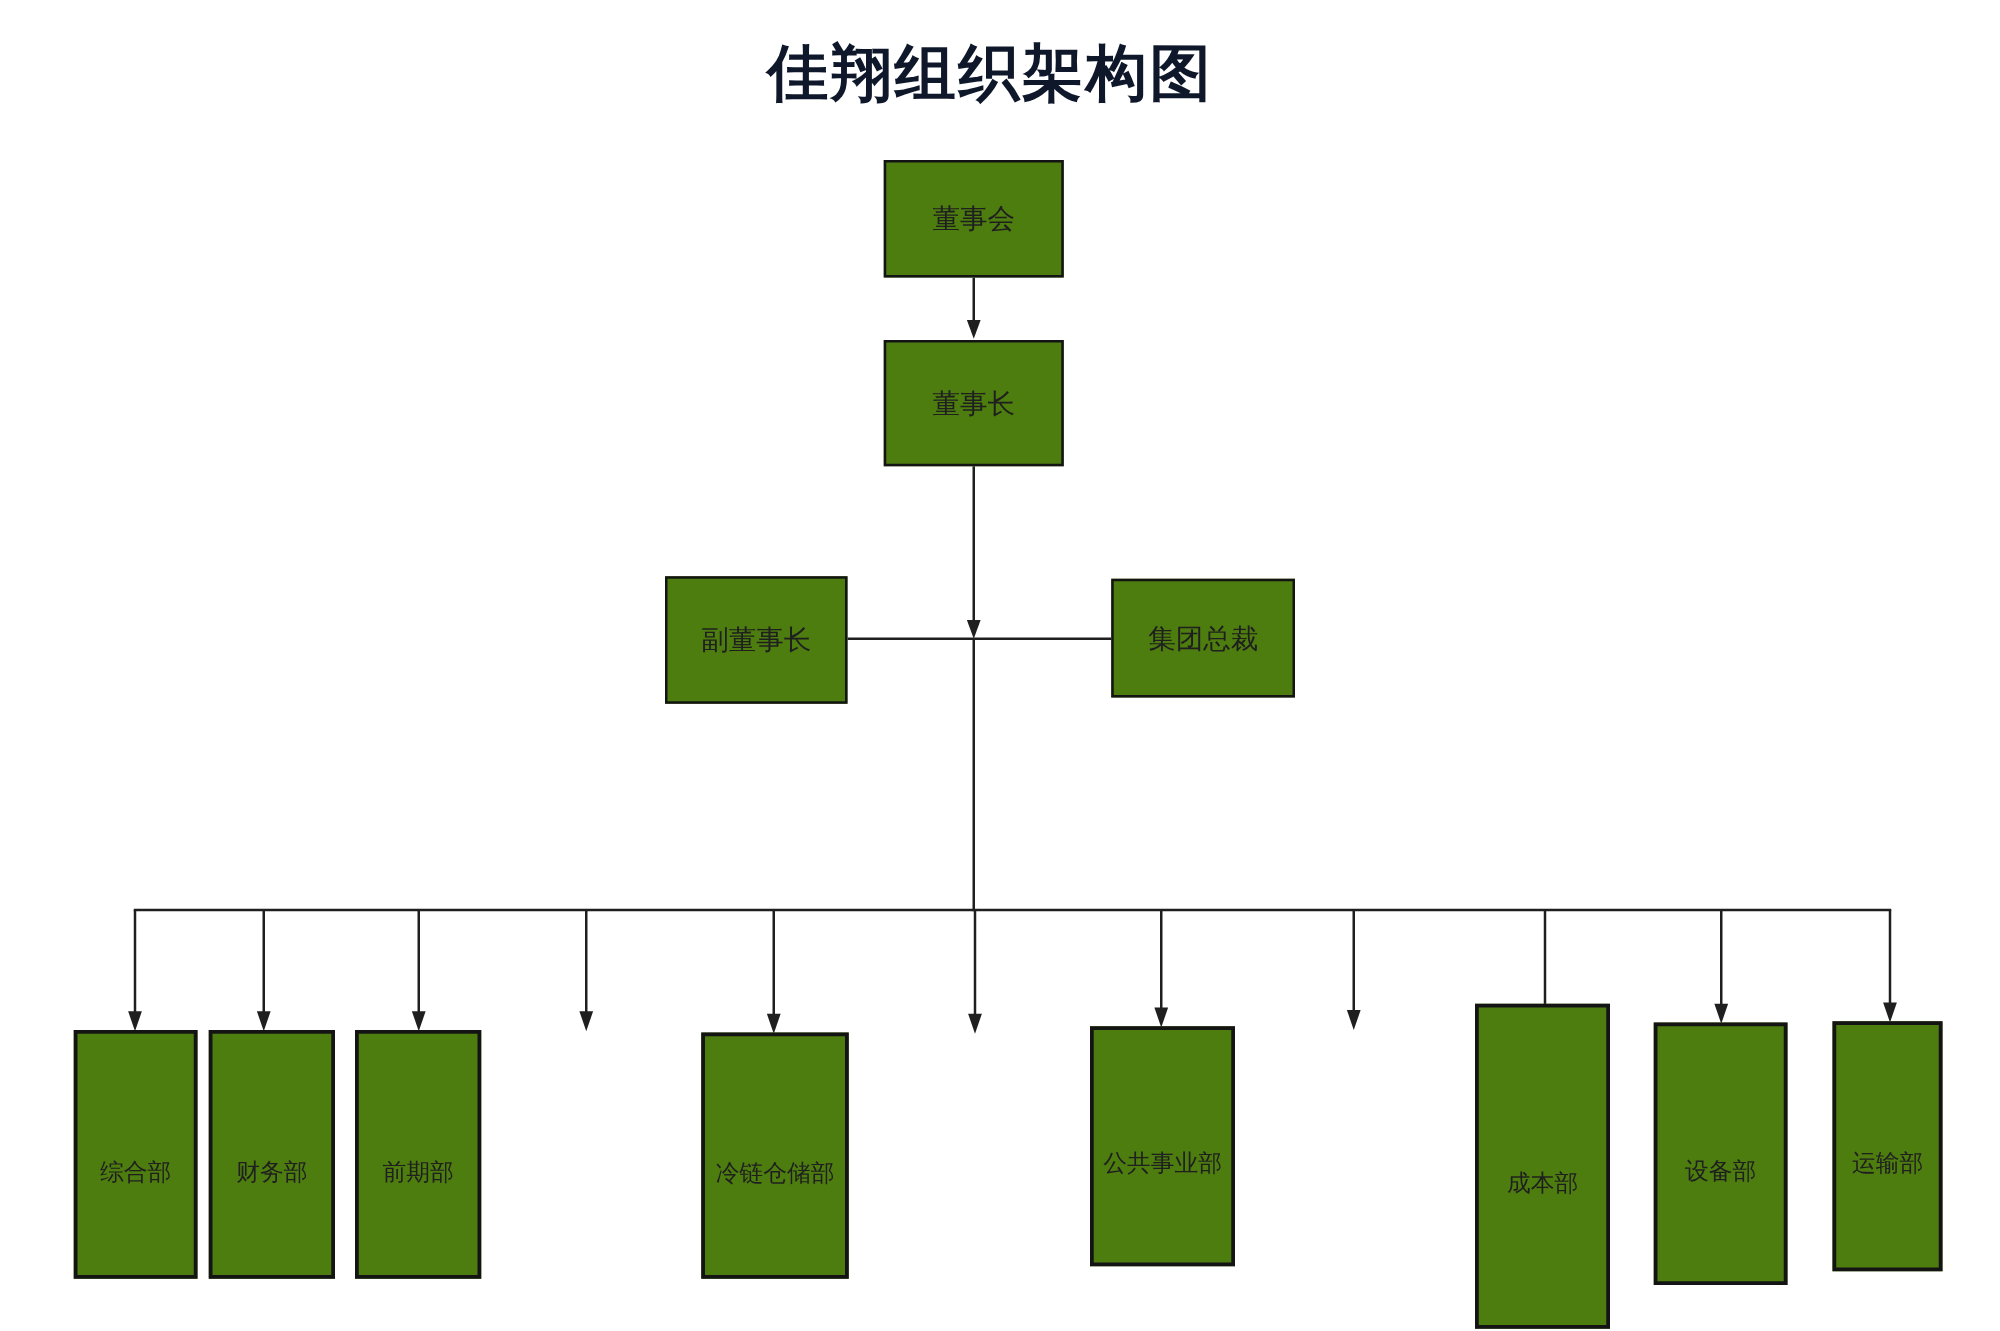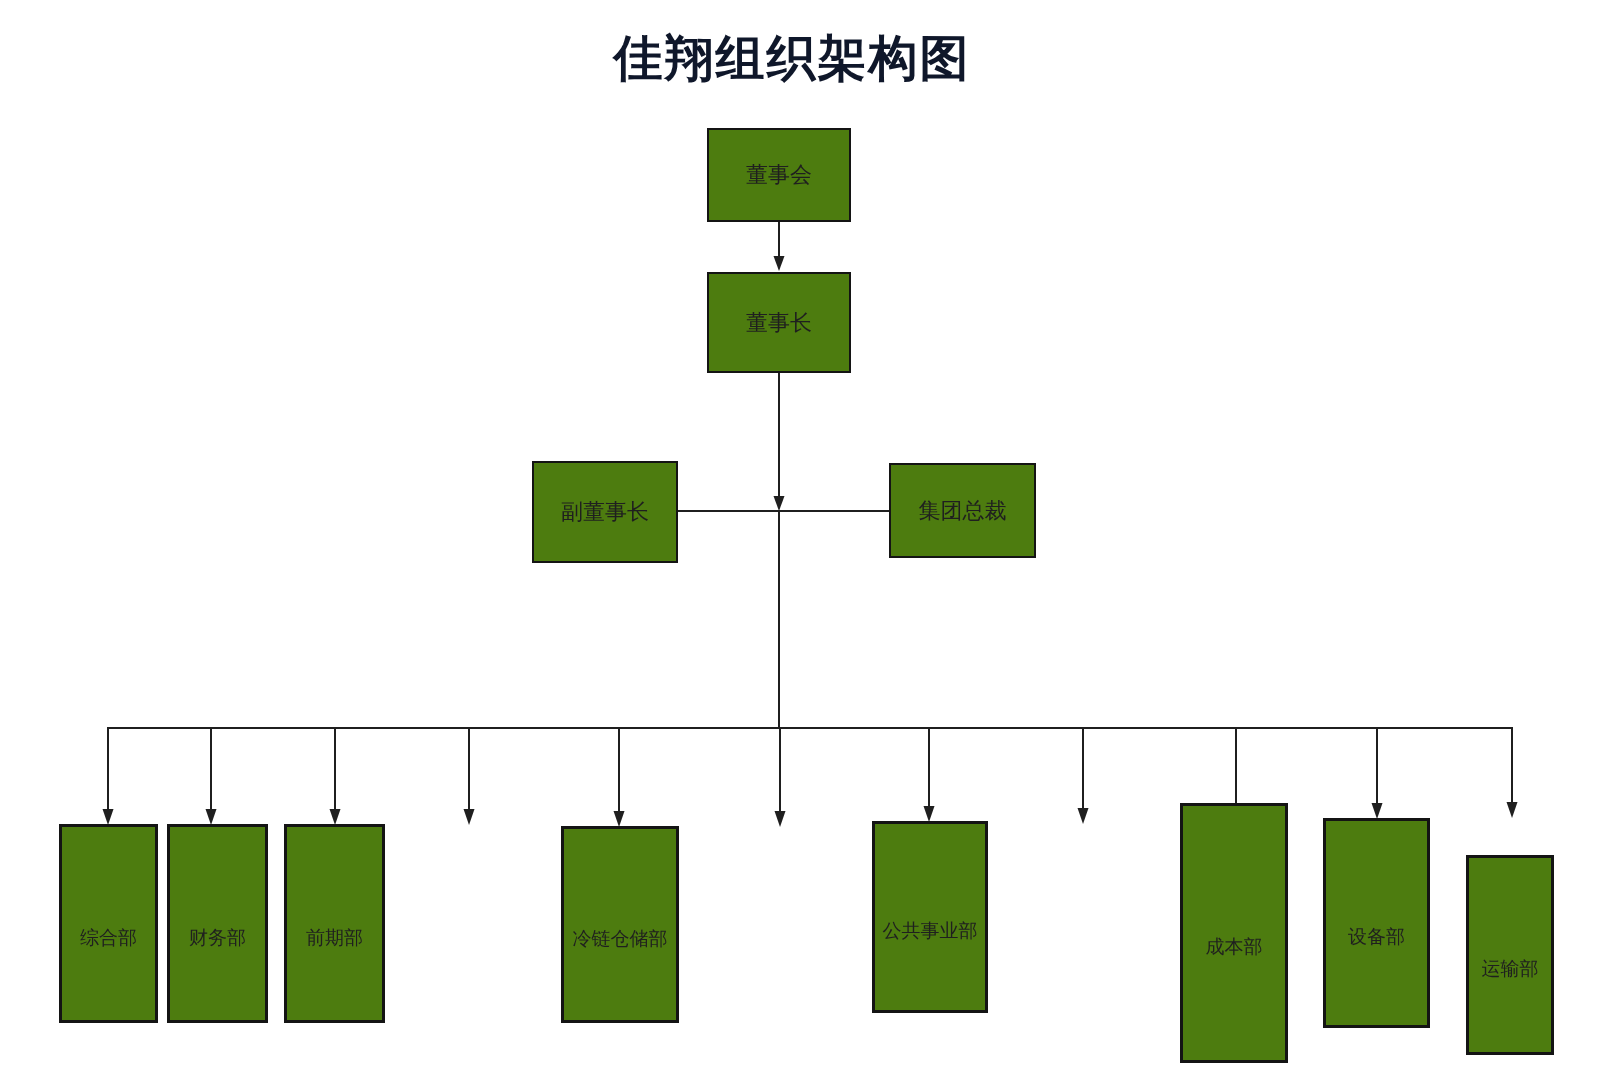--- a/index.html
+++ b/index.html
@@ -67,21 +67,21 @@
   .d1  { left: 59px;   top: 824px; width: 99px;  height: 199px; }
   .d2  { left: 167px;  top: 824px; width: 101px; height: 199px; }
   .d3  { left: 284px;  top: 824px; width: 101px; height: 199px; }
   .d4  { left: 415px;  top: 824px; width: 110px; height: 199px; }
   .d5  { left: 561px;  top: 826px; width: 118px; height: 197px; }
   .d6  { left: 726px;  top: 826px; width: 117px; height: 197px; }
   .d7  { left: 872px;  top: 821px; width: 116px; height: 192px; justify-content: center; }
   .d8  { left: 1032px; top: 823px; width: 110px; height: 195px; }
   .d9  { left: 1180px; top: 803px; width: 108px; height: 260px; }
   .d10 { left: 1323px; top: 818px; width: 107px; height: 210px; }
-  .d11 { left: 1466px; top: 855px; width: 88px;  height: 200px; }
+  .d11 { left: 1466px; top: 817px; width: 88px;  height: 200px; }
 </style>
 </head>
 <body>
 
 <div class="canvas">
 
   <h1 class="title">佳翔组织架构图</h1>
 
   <svg class="wires" width="1600" height="1065" viewBox="0 0 1600 1065" xmlns="http://www.w3.org/2000/svg">
     <g stroke="#1f1f1f" stroke-width="2" fill="none">

